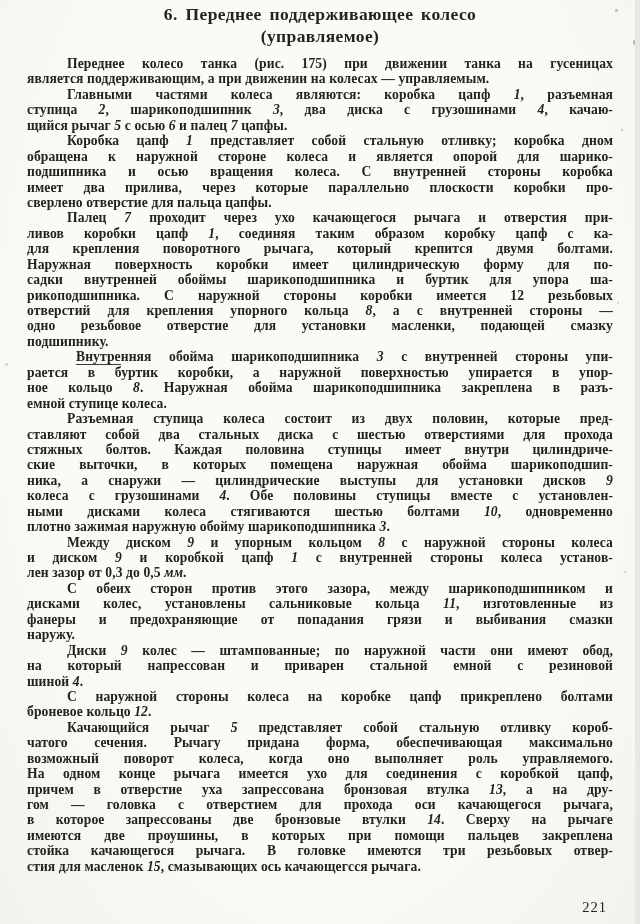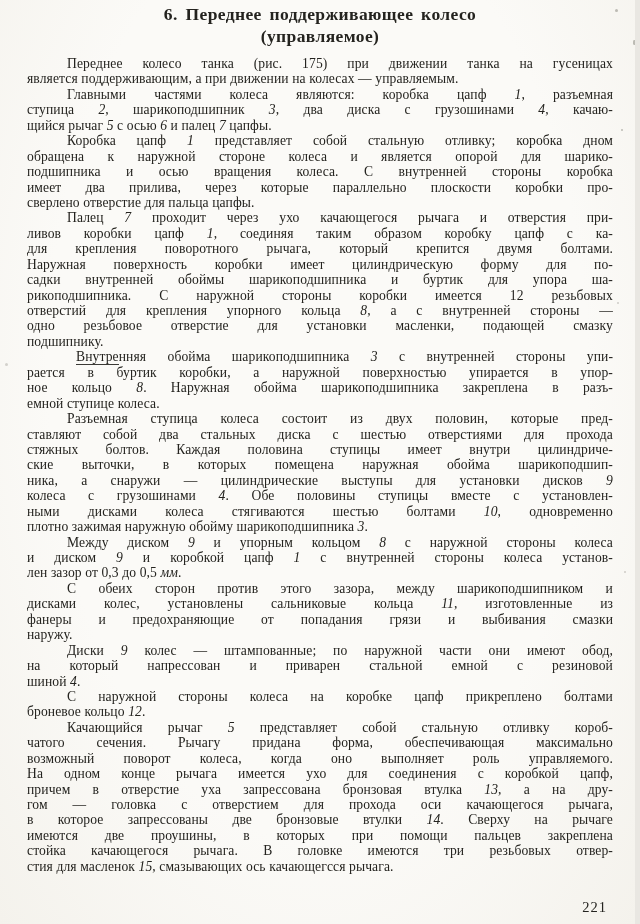--- a/index.html
+++ b/index.html
@@ -25,20 +25,21 @@
     line-height: 22px;
     letter-spacing: 0.4px;
     word-spacing: 3px;
   }
   #body-text {
     position: absolute;
     top: 56px; left: 27px; width: 586px;
     font-size: 13.6px;
     line-height: 15.45px;
     letter-spacing: 0.1px;
+    font-weight: bold;
   }
   .line {
     height: 15.45px;
     overflow: hidden;
     text-align: justify;
     text-align-last: justify;
     white-space: normal;
   }
   .line.last { text-align-last: left; }
   .line.first { text-indent: 40px; }

